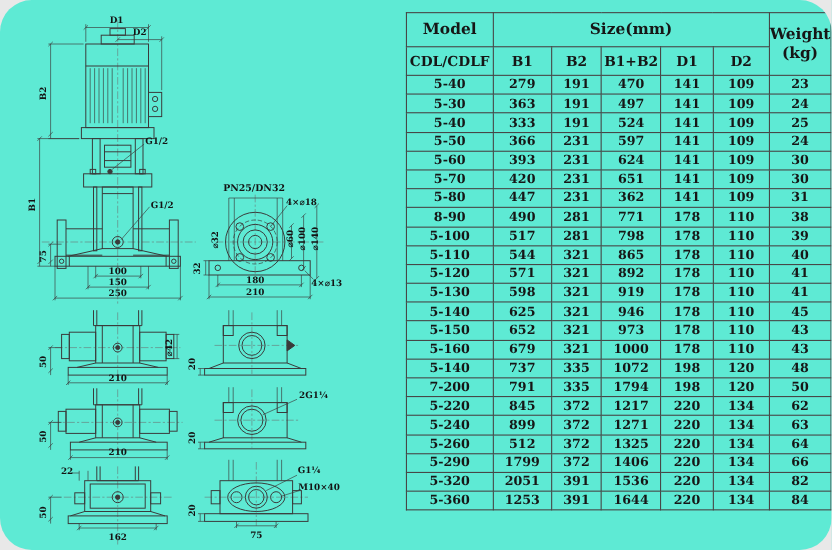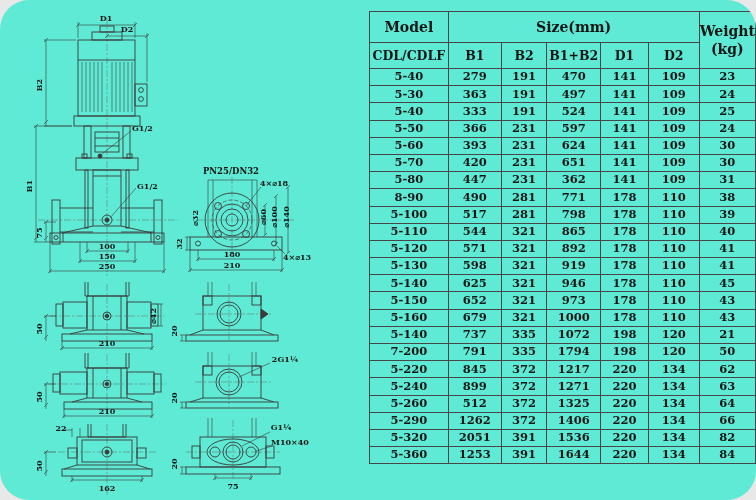--- a/index.html
+++ b/index.html
@@ -460,21 +460,21 @@
             <td>110</td>
             <td>43</td>
           </tr>
           <tr>
             <td>5-140</td>
             <td>737</td>
             <td>335</td>
             <td>1072</td>
             <td>198</td>
             <td>120</td>
-            <td>21</td>
+            <td>48</td>
           </tr>
           <tr>
             <td>7-200</td>
             <td>791</td>
             <td>335</td>
             <td>1794</td>
             <td>198</td>
             <td>120</td>
             <td>50</td>
           </tr>
@@ -500,21 +500,21 @@
             <td>5-260</td>
             <td>512</td>
             <td>372</td>
             <td>1325</td>
             <td>220</td>
             <td>134</td>
             <td>64</td>
           </tr>
           <tr>
             <td>5-290</td>
-            <td>1262</td>
+            <td>1799</td>
             <td>372</td>
             <td>1406</td>
             <td>220</td>
             <td>134</td>
             <td>66</td>
           </tr>
           <tr>
             <td>5-320</td>
             <td>2051</td>
             <td>391</td>

